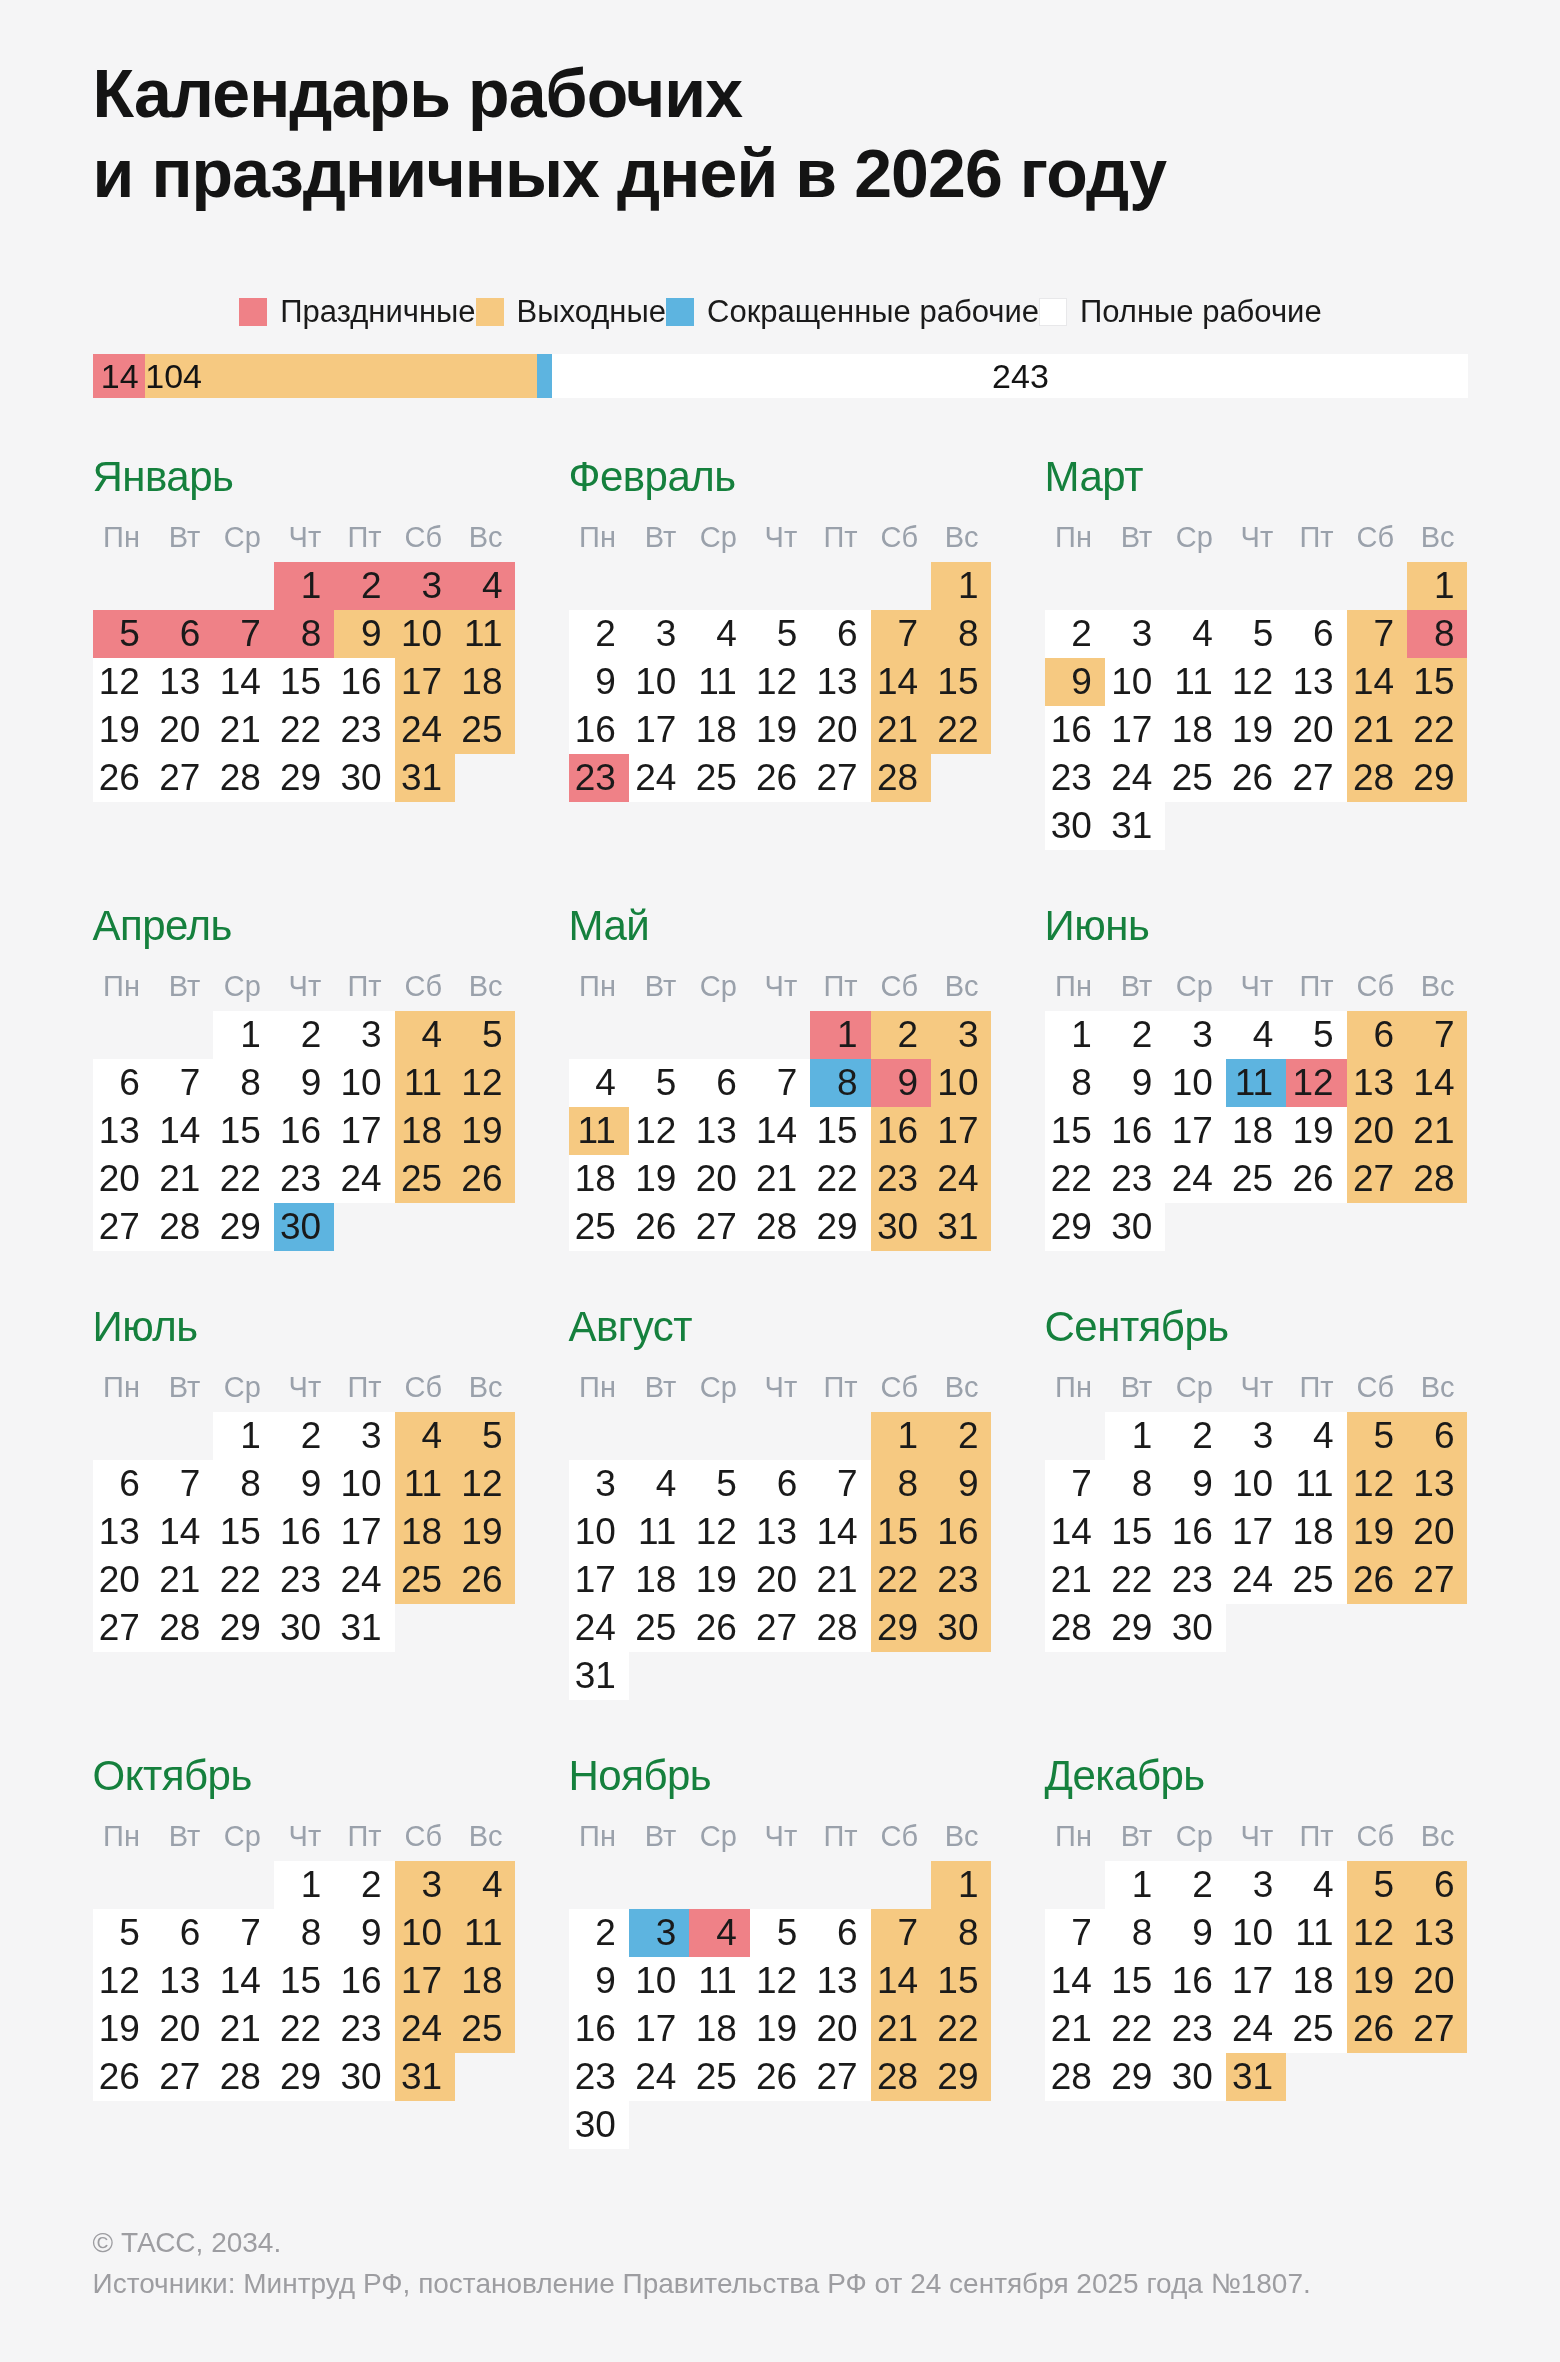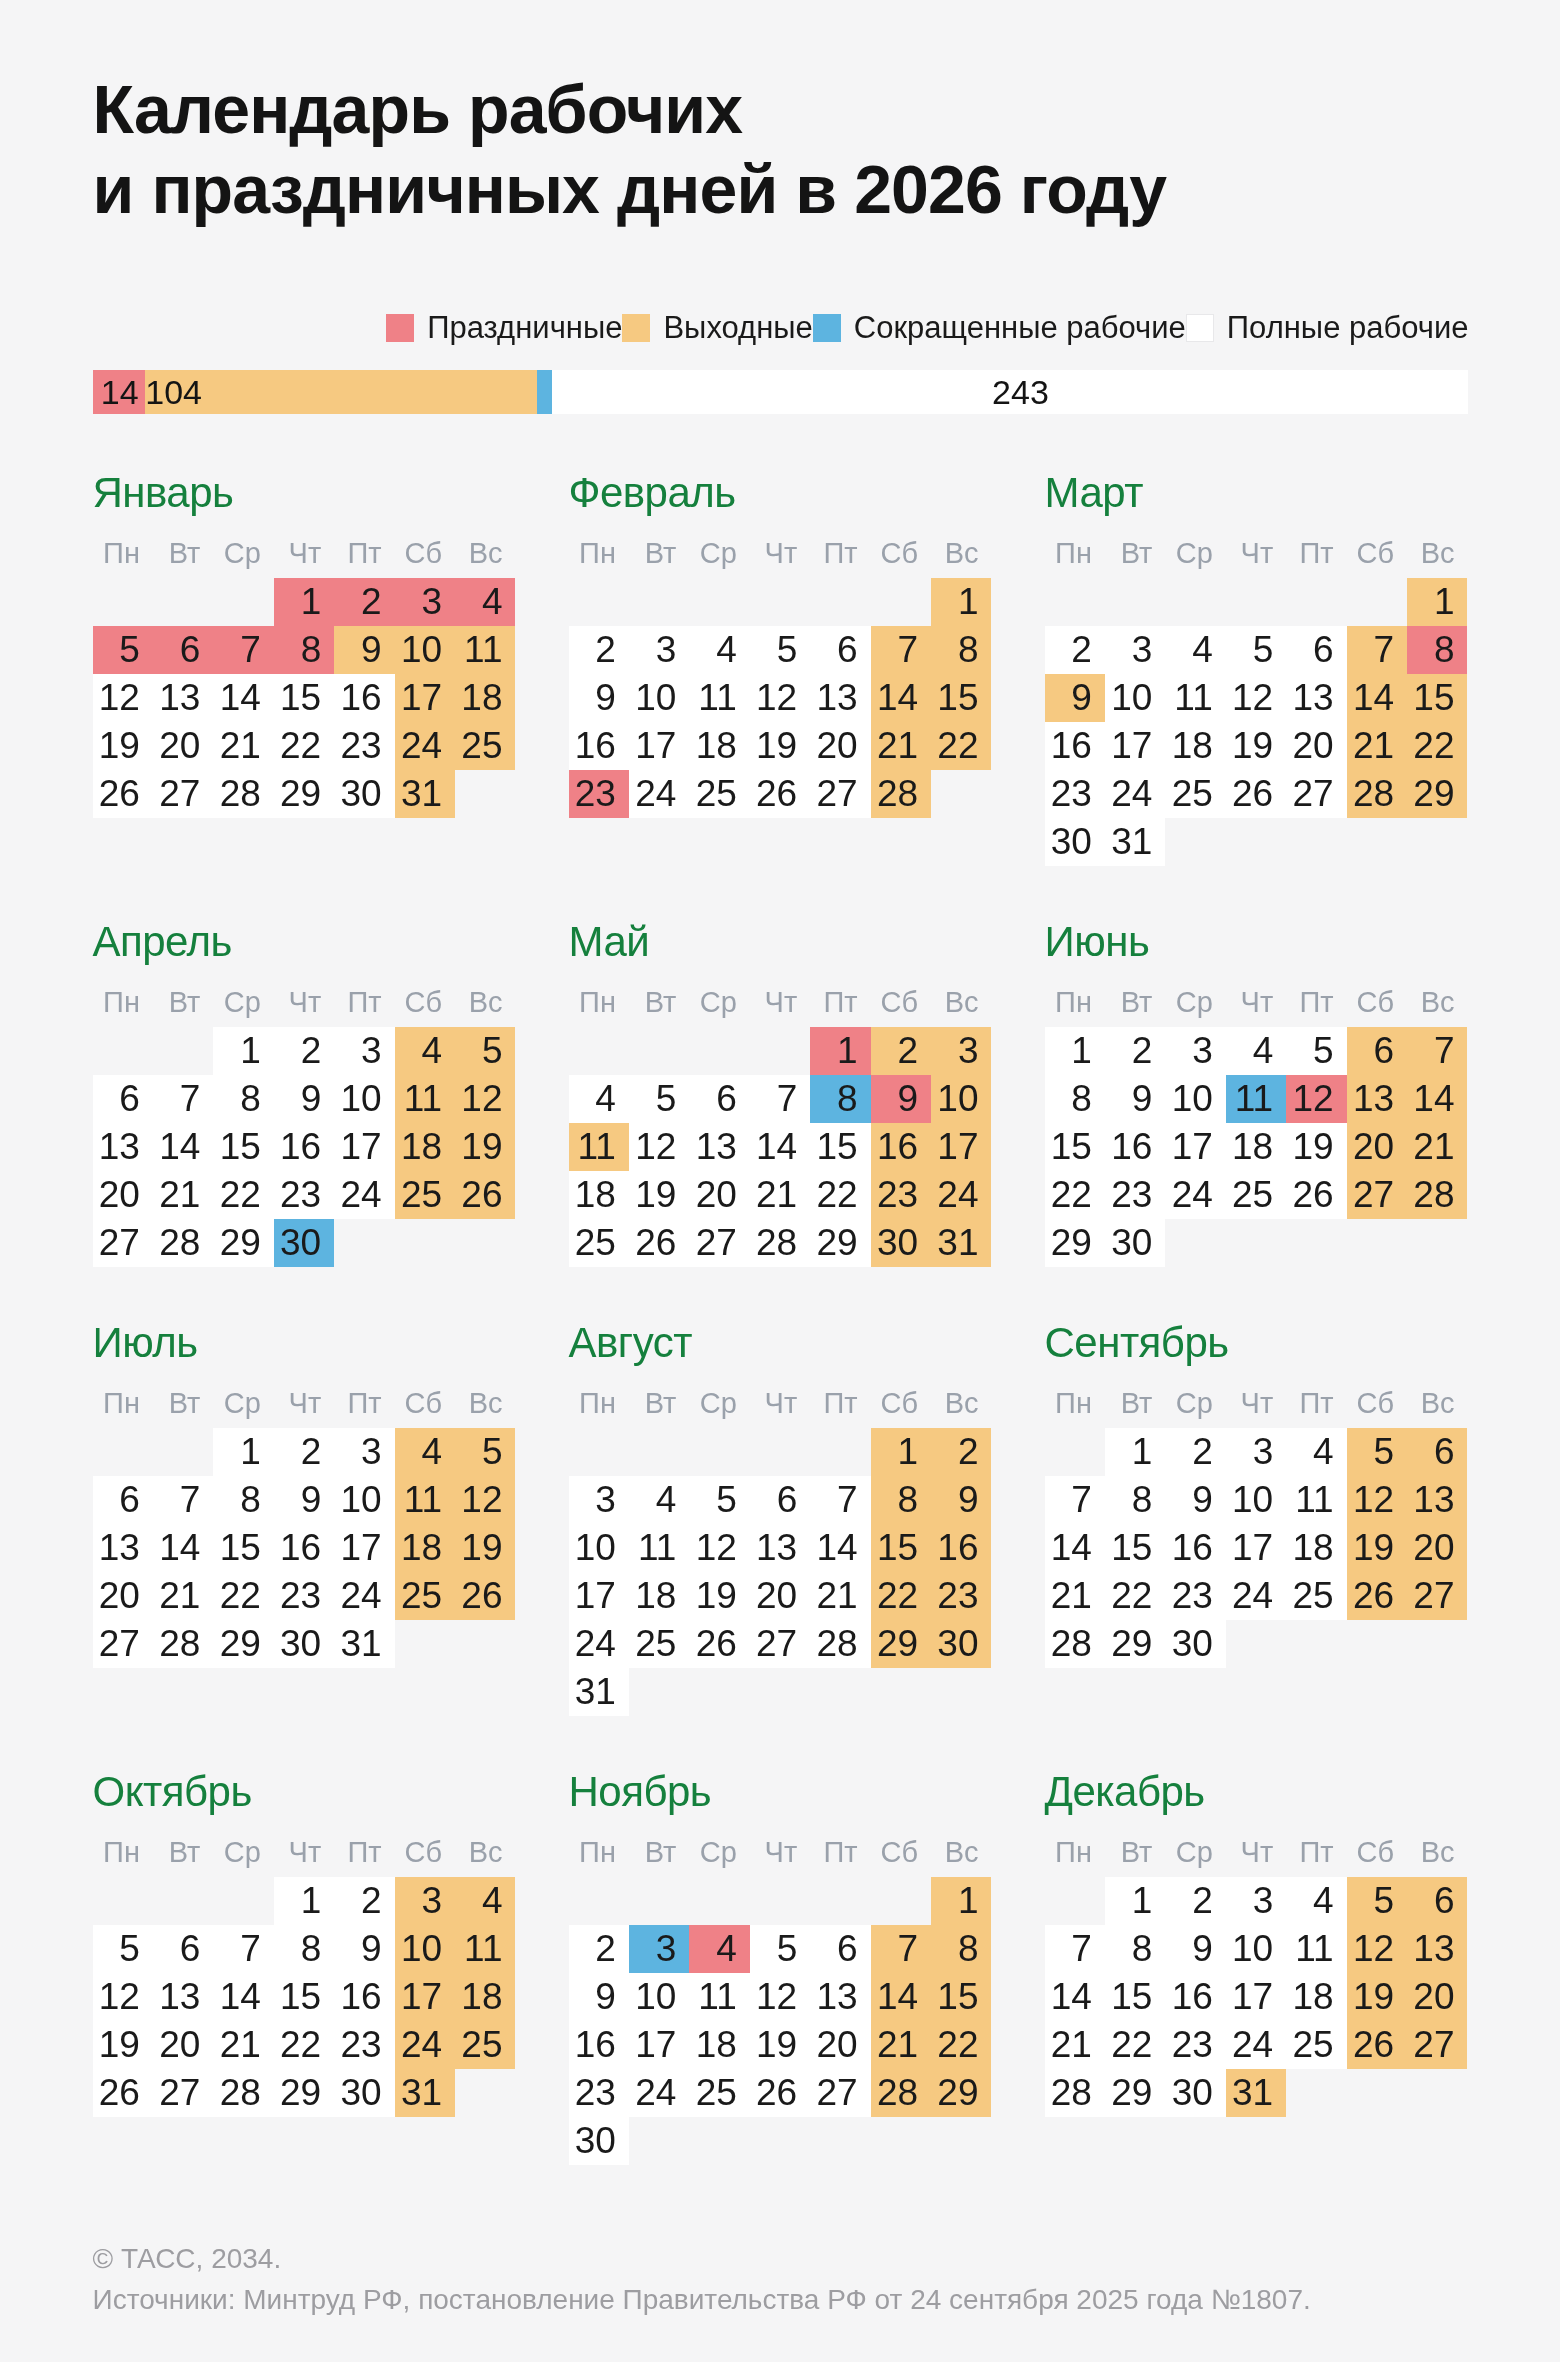--- a/index.html
+++ b/index.html
@@ -4,34 +4,34 @@
 <style>
   * { box-sizing: border-box; margin: 0; padding: 0; }
   html, body { width: 1561px; }
   body {
     height: 2363px;
     background: #f5f5f6;
     font-family: "Liberation Sans", "DejaVu Sans", sans-serif;
     color: #1a1a1a;
     overflow: hidden;
   }
-  .page { width: 1376px; margin: 16px auto; padding-top: 54px; }
+  .page { width: 1376px; margin: 0 auto; padding-top: 54px; }
 
   .title {
     font-size: 68px;
     font-weight: 700;
     line-height: 1.17;
     letter-spacing: -0.9px;
     color: #141414;
   }
 
   .legend {
     margin-top: 81px;
     display: flex;
-    justify-content: flex-end;
+    justify-content: center;
     align-items: center;
   }
   .legend-item { display: flex; align-items: center; gap: 13px; font-size: 31px; color: #1a1a1a; }
   .swatch { width: 28px; height: 28px; display: inline-block; flex: 0 0 auto; }
 
   .bar { margin-top: 24px; height: 44px; display: flex; width: 100%; }
   .seg { position: relative; height: 100%; display: flex; align-items: center; }
   .seg-label { font-size: 34px; font-weight: 500; color: #141414; white-space: nowrap; }
   .seg-holiday .seg-label { padding-left: 8.3px; }
   .seg-weekend { justify-content: flex-start; }

